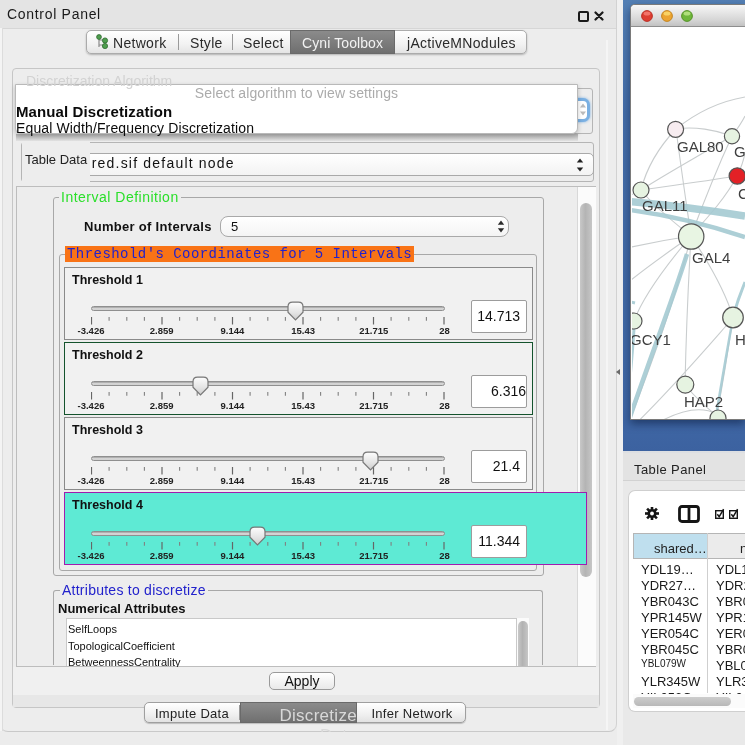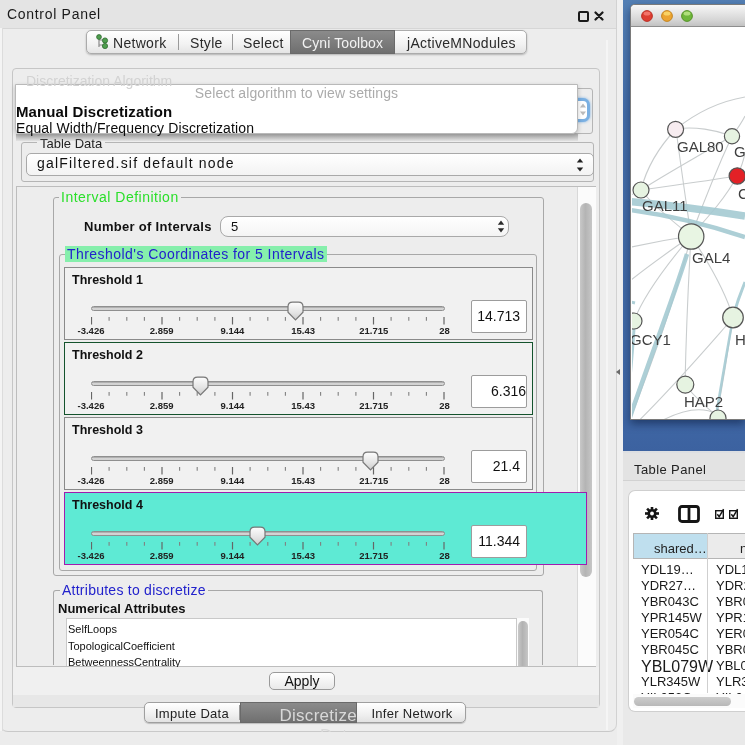--- a/index.html
+++ b/index.html
@@ -43,41 +43,41 @@
 <div style="position:absolute;top:35px;font-size:14px;letter-spacing:0.3px;color:#2a2a2a;left:407px;">jActiveMNodules</div>
 <div style="position:absolute;left:12px;top:68px;width:588px;height:640px;background:#EDEDED;border:1px solid #C6C6C6;border-radius:4px;box-sizing:border-box;"></div>
 <div style="position:absolute;left:21px;top:88px;width:572px;height:46px;border:1px solid #B5B5B5;border-radius:3px;box-sizing:border-box;"></div>
 <div style="position:absolute;left:26px;top:73px;font-size:14px;color:#D2D2D2;z-index:6;">Discretization Algorithm</div>
 <div style="position:absolute;left:562px;top:98px;width:28px;height:24px;background:#fff;border:3px solid #7BB0E2;border-radius:7px;box-sizing:border-box;box-shadow:0 0 3px #7BB0E2;"></div>
 <svg style="position:absolute;left:579px;top:103px" width="8" height="13" viewBox="0 0 8 13">
 <path d="M4,0.5 L7,4.5 L1,4.5 Z" fill="#bbb"></path>
       <path d="M4,12.5 L7,8.5 L1,8.5 Z" fill="#bbb"></path>
     </svg>
 <div style="position:absolute;left:21px;top:142px;width:573px;height:40px;border:1px solid #B5B5B5;border-radius:3px;box-sizing:border-box;"></div>
-<div style="position:absolute;left:22px;top:136px;font-size:13px;color:#222;background:#EDEDED;padding:0 3px;z-index:1;margin-left:15px;">Table Data</div>
+<div style="position:absolute;left:22px;top:136px;font-size:13px;color:#222;background:#EDEDED;padding:16px 3px;z-index:1;">Table Data</div>
 <div style="position:absolute;left:26px;top:153px;width:568px;height:23px;background:linear-gradient(#ffffff,#f3f3f3);border:1px solid #A9A9A9;border-radius:5px;box-sizing:border-box;"></div>
 <div style="position:absolute;left:37px;top:155px;font-size:14px;letter-spacing:1.2px;color:#111;">galFiltered.sif default node</div>
 <svg style="position:absolute;left:576px;top:158px" width="8" height="14" viewBox="0 0 8 14">
 <path d="M4,0.5 L7.2,4.5 L0.8,4.5 Z" fill="#222"></path>
       <path d="M4,13.5 L7.2,9.5 L0.8,9.5 Z" fill="#222"></path>
     </svg>
 <div style="position:absolute;left:16px;top:186px;width:580px;height:481px;border:1px solid #BDBDBD;background:#EDEDED;box-sizing:border-box;"></div>
 <div style="position:absolute;left:577px;top:187px;width:18px;height:479px;background:#FBFBFB;border-left:1px solid #D8D8D8;"></div>
 <div style="position:absolute;left:580px;top:203px;width:12px;height:374px;border-radius:6px;background:linear-gradient(90deg,#c8c8c8,#b4b4b4 45%,#c6c6c6);"></div>
 <div style="position:absolute;left:53px;top:197px;width:491px;height:379px;border:1px solid #A8A8A8;border-radius:3px;box-sizing:border-box;"></div>
 <div style="position:absolute;left:59px;top:189px;font-size:14px;letter-spacing:0.5px;color:#2ADF2A;background:#EDEDED;padding:0 2px;">Interval Definition</div>
 <div style="position:absolute;left:84px;top:219px;font-size:13px;letter-spacing:0.3px;font-weight:bold;color:#111;">Number of Intervals</div>
 <div style="position:absolute;left:220px;top:216px;width:289px;height:21px;background:linear-gradient(#ffffff,#f4f4f4);border:1px solid #A9A9A9;border-radius:8px;box-sizing:border-box;"></div>
 <div style="position:absolute;left:231px;top:219px;font-size:13px;color:#111;">5</div>
 <svg style="position:absolute;left:497px;top:220px" width="8" height="13" viewBox="0 0 8 13">
 <path d="M4,0.5 L7.2,4.8 L0.8,4.8 Z" fill="#2a2a2a"></path>
       <path d="M4,12.5 L7.2,8.2 L0.8,8.2 Z" fill="#2a2a2a"></path>
     </svg>
 <div style="position:absolute;left:59px;top:254px;width:478px;height:317px;border:1px solid #A8A8A8;border-radius:3px;box-sizing:border-box;"></div>
-<div style="position:absolute;left:65px;top:246px;font-size:14px;letter-spacing:0.45px;color:#2222cc;background:#86efac;padding:0 2px;">Threshold's Coordinates for 5 Intervals</div>
+<div style="position:absolute;left:65px;top:246px;font-size:14px;letter-spacing:0.45px;color:#2222cc;background:#f97316;padding:0 2px;font-family:Liberation Mono, monospace;">Threshold's Coordinates for 5 Intervals</div>
 <div style="position:absolute;left:64px;top:267px;width:469px;height:73px;background:#F1F1F1;border:1px solid #8a8a8a;box-sizing:border-box;">
       <div style="position:absolute;left:7px;top:5px;font-size:12.5px;font-weight:bold;color:#111;">Threshold 1</div>
       <div style="position:absolute;left:26px;top:38px;width:354px;height:5px;border-radius:2.5px;background:linear-gradient(#9e9e9e,#d9d9d9 55%,#cfcfcf);border:1px solid #8f8f8f;box-sizing:border-box;"></div>
       <svg style="position:absolute;left:26px;top:48.5px" width="354" height="8" viewBox="0 0 354 8">
         <line x1="0.5" y1="0" x2="0.5" y2="7.5" stroke="#666666" stroke-width="1.2"></line>
         <line x1="18.1" y1="0" x2="18.1" y2="3.7" stroke="#808080" stroke-width="1.1"></line>
         <line x1="35.8" y1="0" x2="35.8" y2="3.7" stroke="#808080" stroke-width="1.1"></line>
         <line x1="53.4" y1="0" x2="53.4" y2="3.7" stroke="#808080" stroke-width="1.1"></line>
         <line x1="71.0" y1="0" x2="71.0" y2="7.5" stroke="#666666" stroke-width="1.2"></line>
         <line x1="88.6" y1="0" x2="88.6" y2="3.7" stroke="#808080" stroke-width="1.1"></line>
@@ -352,21 +352,21 @@
 <div style="position:absolute;left:641px;top:577.5px;font-size:13px;color:#1a1a1a;">YDR27…</div>
 <div style="position:absolute;left:716px;top:577.5px;font-size:13px;color:#1a1a1a;width:29px;overflow:hidden;">YDR2</div>
 <div style="position:absolute;left:641px;top:593.5px;font-size:13px;color:#1a1a1a;">YBR043C</div>
 <div style="position:absolute;left:716px;top:593.5px;font-size:13px;color:#1a1a1a;width:29px;overflow:hidden;">YBR0</div>
 <div style="position:absolute;left:641px;top:609.5px;font-size:13px;color:#1a1a1a;">YPR145W</div>
 <div style="position:absolute;left:716px;top:609.5px;font-size:13px;color:#1a1a1a;width:29px;overflow:hidden;">YPR1</div>
 <div style="position:absolute;left:641px;top:625.5px;font-size:13px;color:#1a1a1a;">YER054C</div>
 <div style="position:absolute;left:716px;top:625.5px;font-size:13px;color:#1a1a1a;width:29px;overflow:hidden;">YER0</div>
 <div style="position:absolute;left:641px;top:641.5px;font-size:13px;color:#1a1a1a;">YBR045C</div>
 <div style="position:absolute;left:716px;top:641.5px;font-size:13px;color:#1a1a1a;width:29px;overflow:hidden;">YBR0</div>
-<div style="position:absolute;left:641px;top:657.5px;font-size:16px;color:#1a1a1a;">YBL079W</div>
+<div style="position:absolute;left:641px;top:657.5px;font-size:10px;color:#1a1a1a;">YBL079W</div>
 <div style="position:absolute;left:716px;top:657.5px;font-size:13px;color:#1a1a1a;width:29px;overflow:hidden;">YBL0</div>
 <div style="position:absolute;left:641px;top:673.5px;font-size:13px;color:#1a1a1a;">YLR345W</div>
 <div style="position:absolute;left:716px;top:673.5px;font-size:13px;color:#1a1a1a;width:29px;overflow:hidden;">YLR3</div>
 <div style="position:absolute;left:641px;top:689.5px;font-size:13px;color:#1a1a1a;height:11px;overflow:hidden;">YIL052C</div>
 <div style="position:absolute;left:716px;top:689.5px;font-size:13px;color:#1a1a1a;width:29px;overflow:hidden;height:11px;overflow:hidden;">YIL0</div>
 <div style="position:absolute;left:707px;top:533px;width:1px;height:160px;background:#CFCFCF;"></div>
 <div style="position:absolute;left:633px;top:694px;width:112px;height:14px;background:#FBFBFB;"></div>
 <div style="position:absolute;left:634px;top:697px;width:97px;height:9px;border-radius:4.5px;background:linear-gradient(#cdcdcd,#b8b8b8);"></div>
 <div style="position:absolute;left:0;top:732px;width:617px;height:13px;background:#ECECEC;"></div>
 </div>

